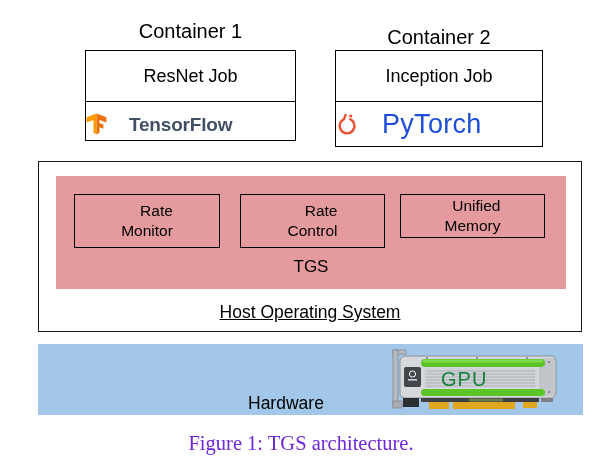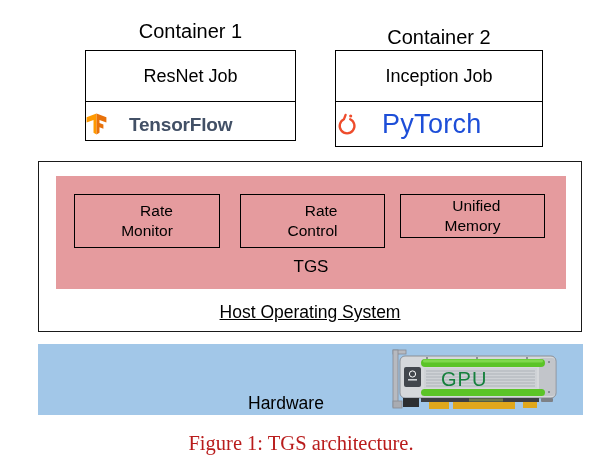--- a/index.html
+++ b/index.html
@@ -20,21 +20,21 @@
   .hostos-box{border:1.5px solid #1a1a1a;background:#fff;}
   .pink{background:#e59b9e;}
   .module{border:1.6px solid #000;background:#e59b9e;font-size:15.5px;line-height:1.32;}
   .tgs-label{font-size:17px;text-align:center;}
   .hostos-label{font-size:17.5px;text-align:center;text-decoration:underline;}
 
   .blue-band{background:#a2c7e8;}
   .hw-label{font-size:17.5px;}
   .gpu-label{font-size:20px;letter-spacing:1px;color:#15803d;}
 
-  .caption{font-family:"Liberation Serif",serif;font-size:20.5px;text-align:center;color:#b91c1c;}
+  .caption{font-family:"Liberation Serif",serif;font-size:20.5px;text-align:center;color:#6d28d9;}
 </style>
 </head>
 <body>
 
 <div class="canvas">
 
   <div class="abs cont-label" style="left:85px;top:20px;width:211px;">Container 1</div>
   <div class="abs cont-label" style="left:335px;top:26px;width:208px;">Container 2</div>
 
   <div class="abs cont-box" style="left:85px;top:50px;width:211px;height:91px;">

